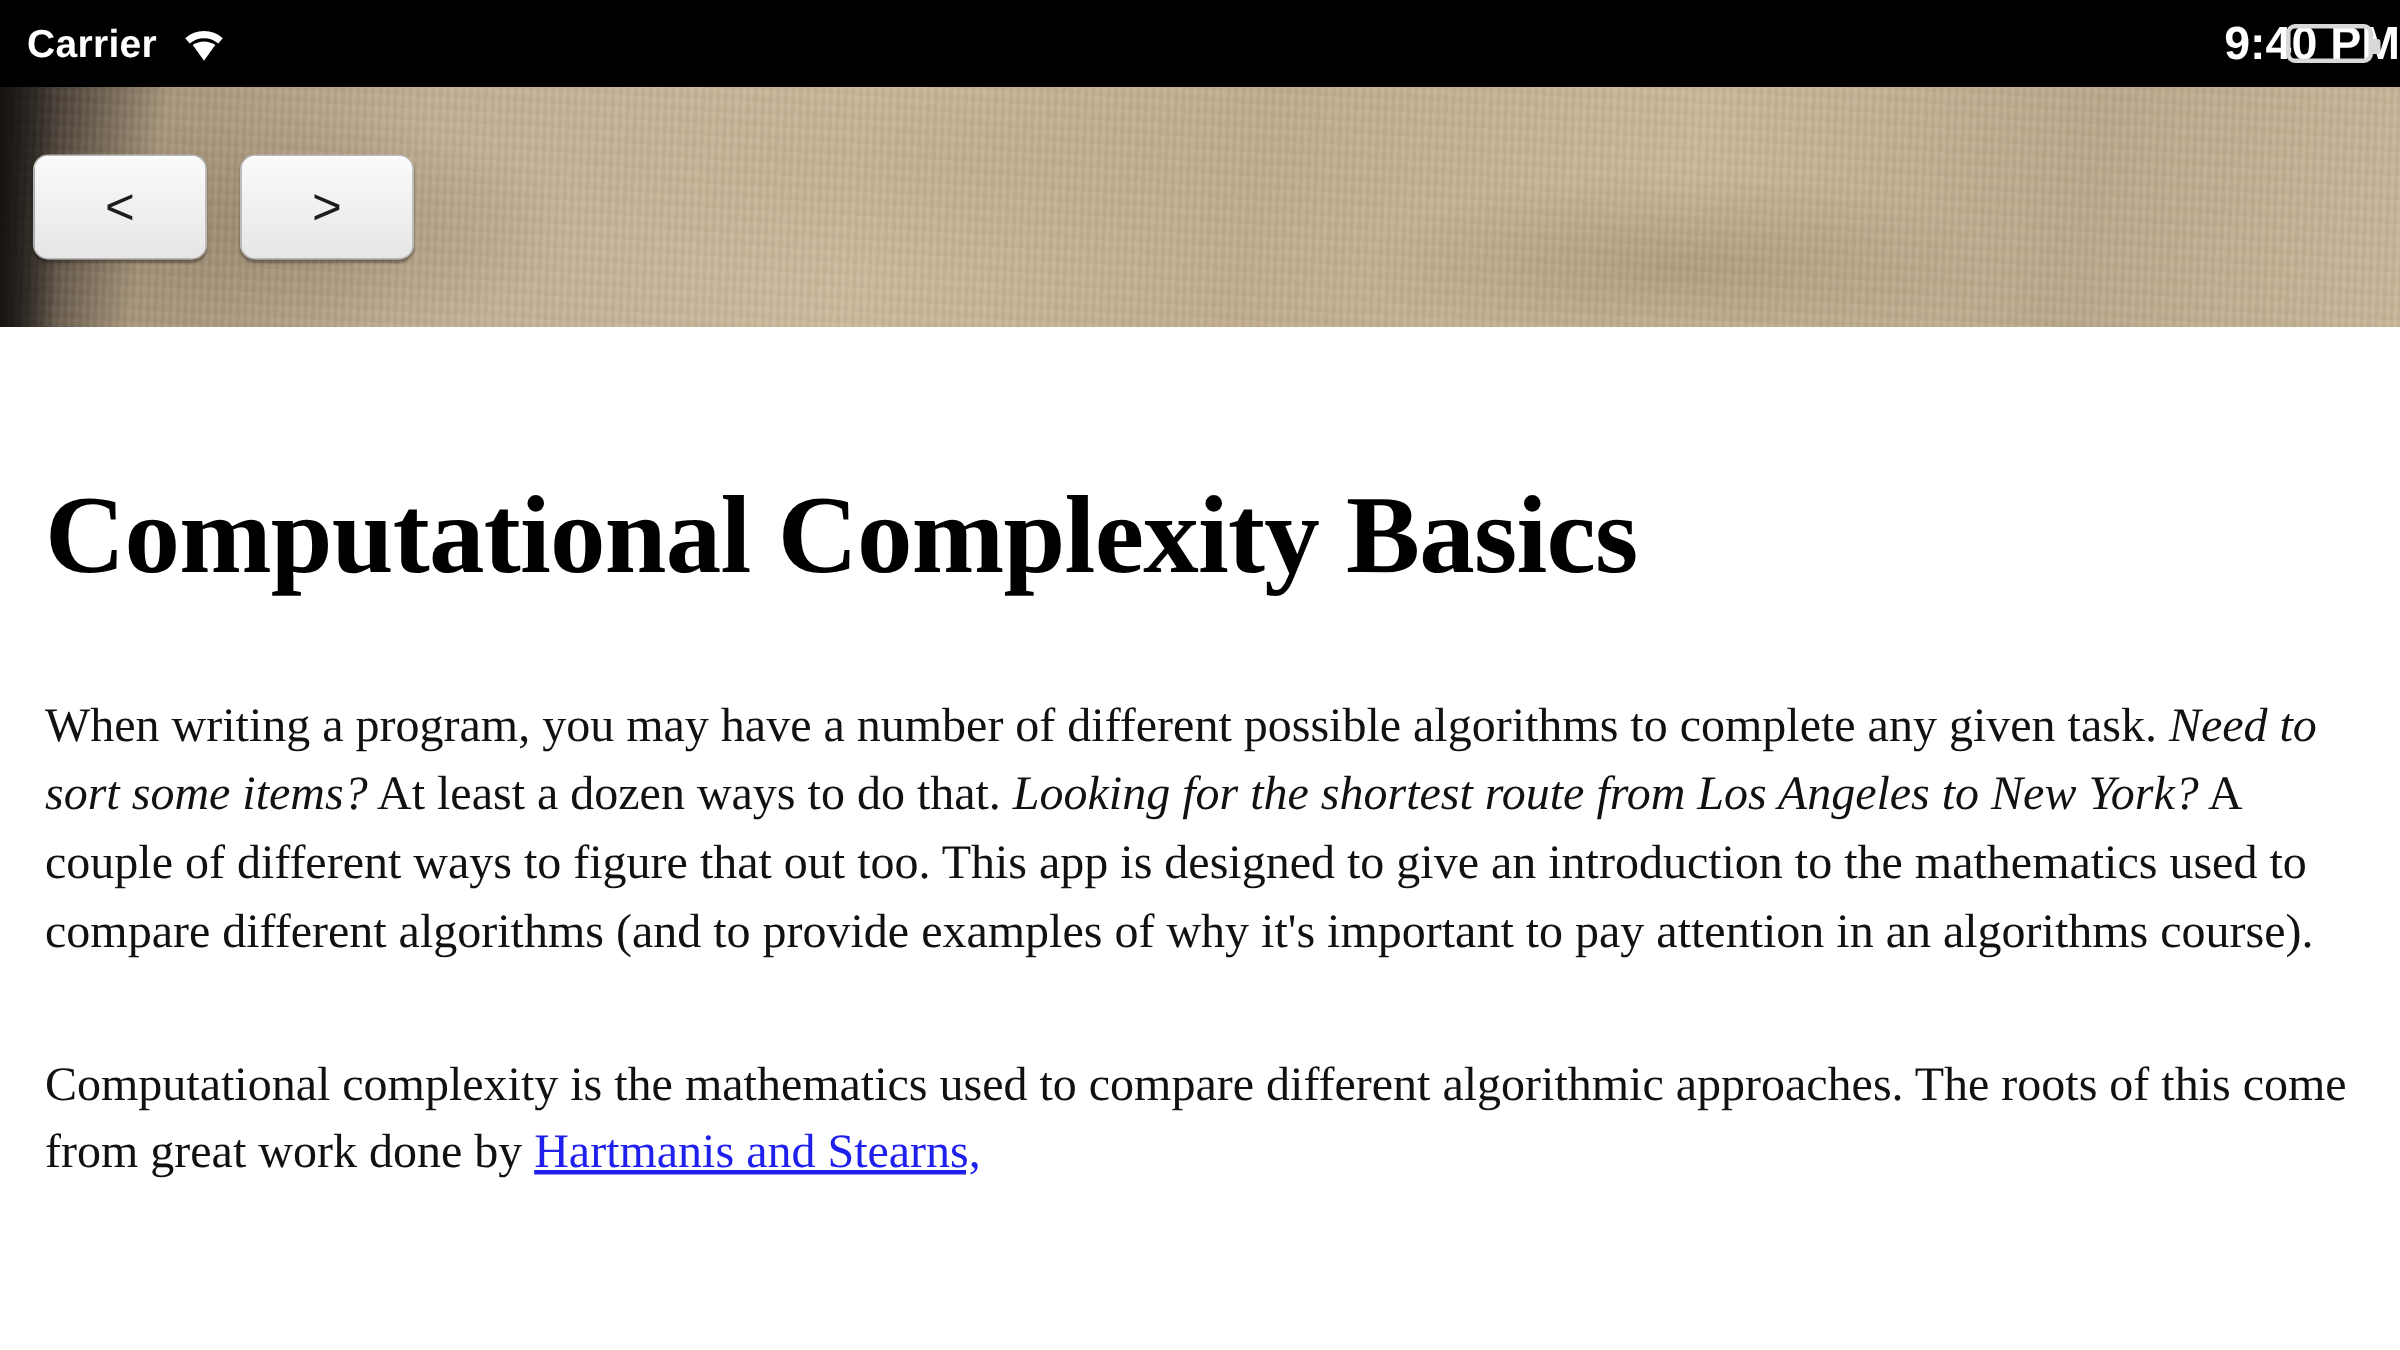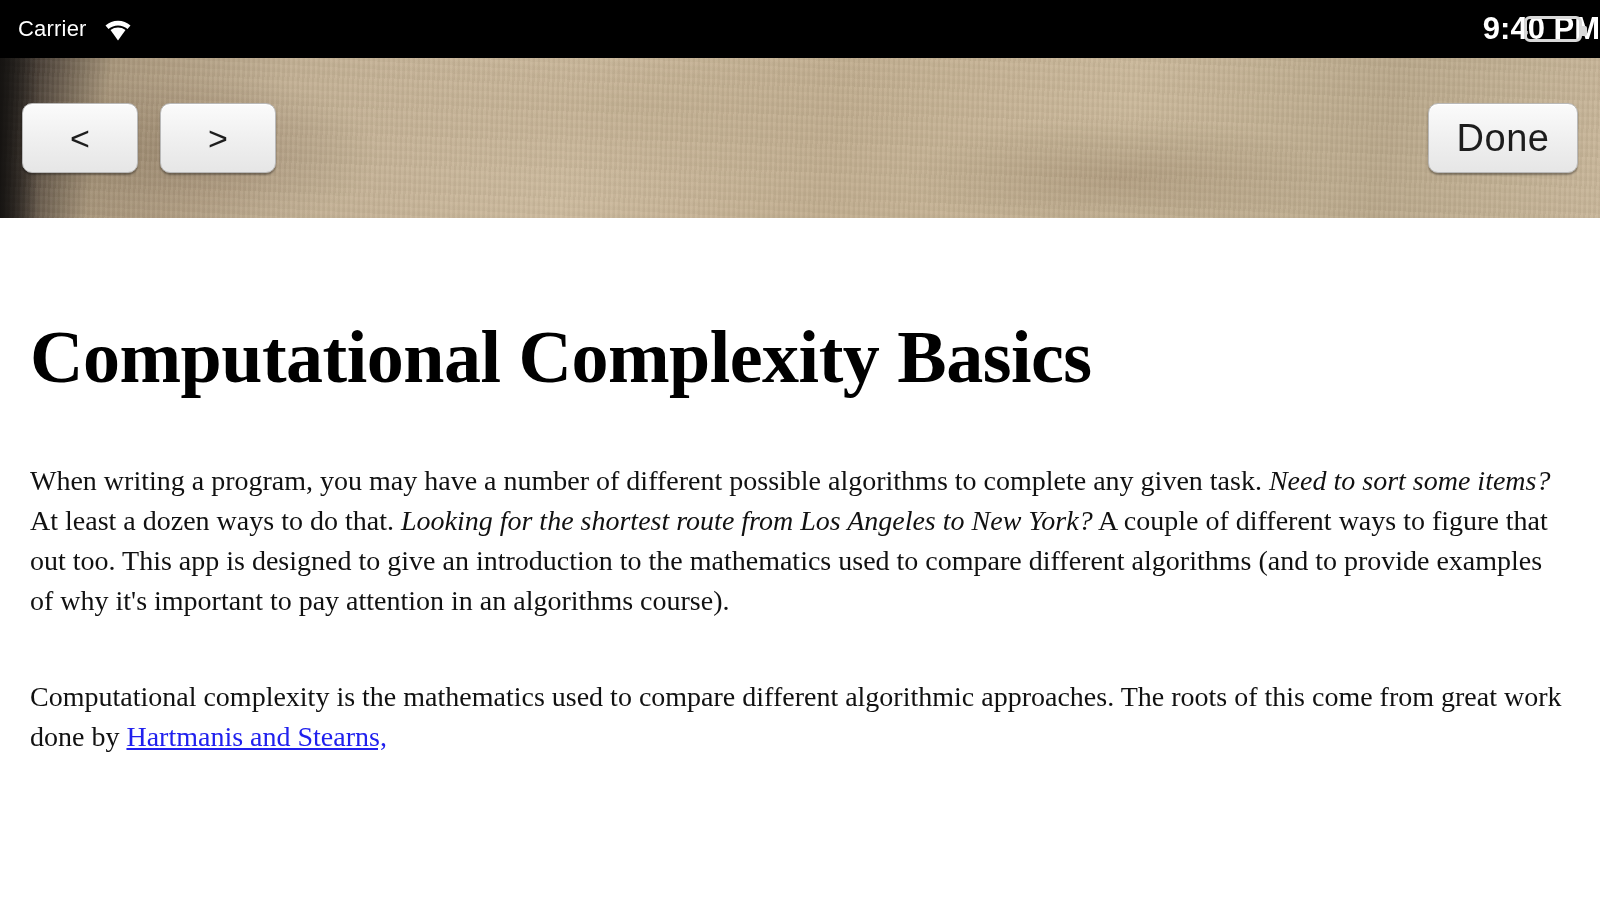--- a/index.html
+++ b/index.html
@@ -29,22 +29,22 @@
     align-items: center;
     padding: 0 18px;
     box-sizing: border-box;
   }
   .status-left {
     display: flex;
     align-items: center;
     gap: 14px;
   }
   .carrier-label {
-    font-size: 22px;
-    font-weight: normal;
+    font-size: 26px;
+    font-weight: bold;
     letter-spacing: 0.2px;
     font-family: "Liberation Sans", sans-serif;
   }
   .wifi-icon {
     display: inline-block;
     width: 34px;
     height: 26px;
     position: relative;
   }
   .status-center {
@@ -177,21 +177,21 @@
     font-family: "Liberation Serif", serif;
     font-weight: bold;
     font-size: 74px;
     line-height: 1.05;
     color: #000000;
     margin: 18px 0 0 0;
     letter-spacing: -0.5px;
   }
   .article-para {
     font-family: "Liberation Serif", serif;
-    font-size: 28px;
+    font-size: 32px;
     line-height: 1.43;
     color: #111111;
     margin: 64px 0 0 0;
     text-align: left;
   }
   .article-para.second {
     margin-top: 56px;
   }
   .article-para em {
     font-style: italic;
@@ -229,25 +229,20 @@
 
   <div class="toolbar">
     <div class="nav-group">
       <div class="tool-btn">
         <span>&lt;</span>
       </div>
       <div class="tool-btn">
         <span>&gt;</span>
       </div>
     </div>
-    <div class="toolbar-right">
-      <div class="tool-btn done">
-        <span>Done</span>
-      </div>
-    </div>
   </div>
 
   <div class="content">
     <h1 class="article-title">Computational Complexity Basics</h1>
 
     <p class="article-para">
       <span>When writing a program, you may have a number of different possible algorithms to complete any given task. </span><em>Need to sort some items?</em><span> At least a dozen ways to do that. </span><em>Looking for the shortest route from Los Angeles to New York?</em><span> A couple of different ways to figure that out too. This app is designed to give an introduction to the mathematics used to compare different algorithms (and to provide examples of why it's important to pay attention in an algorithms course).</span>
     </p>
 
     <p class="article-para second">

